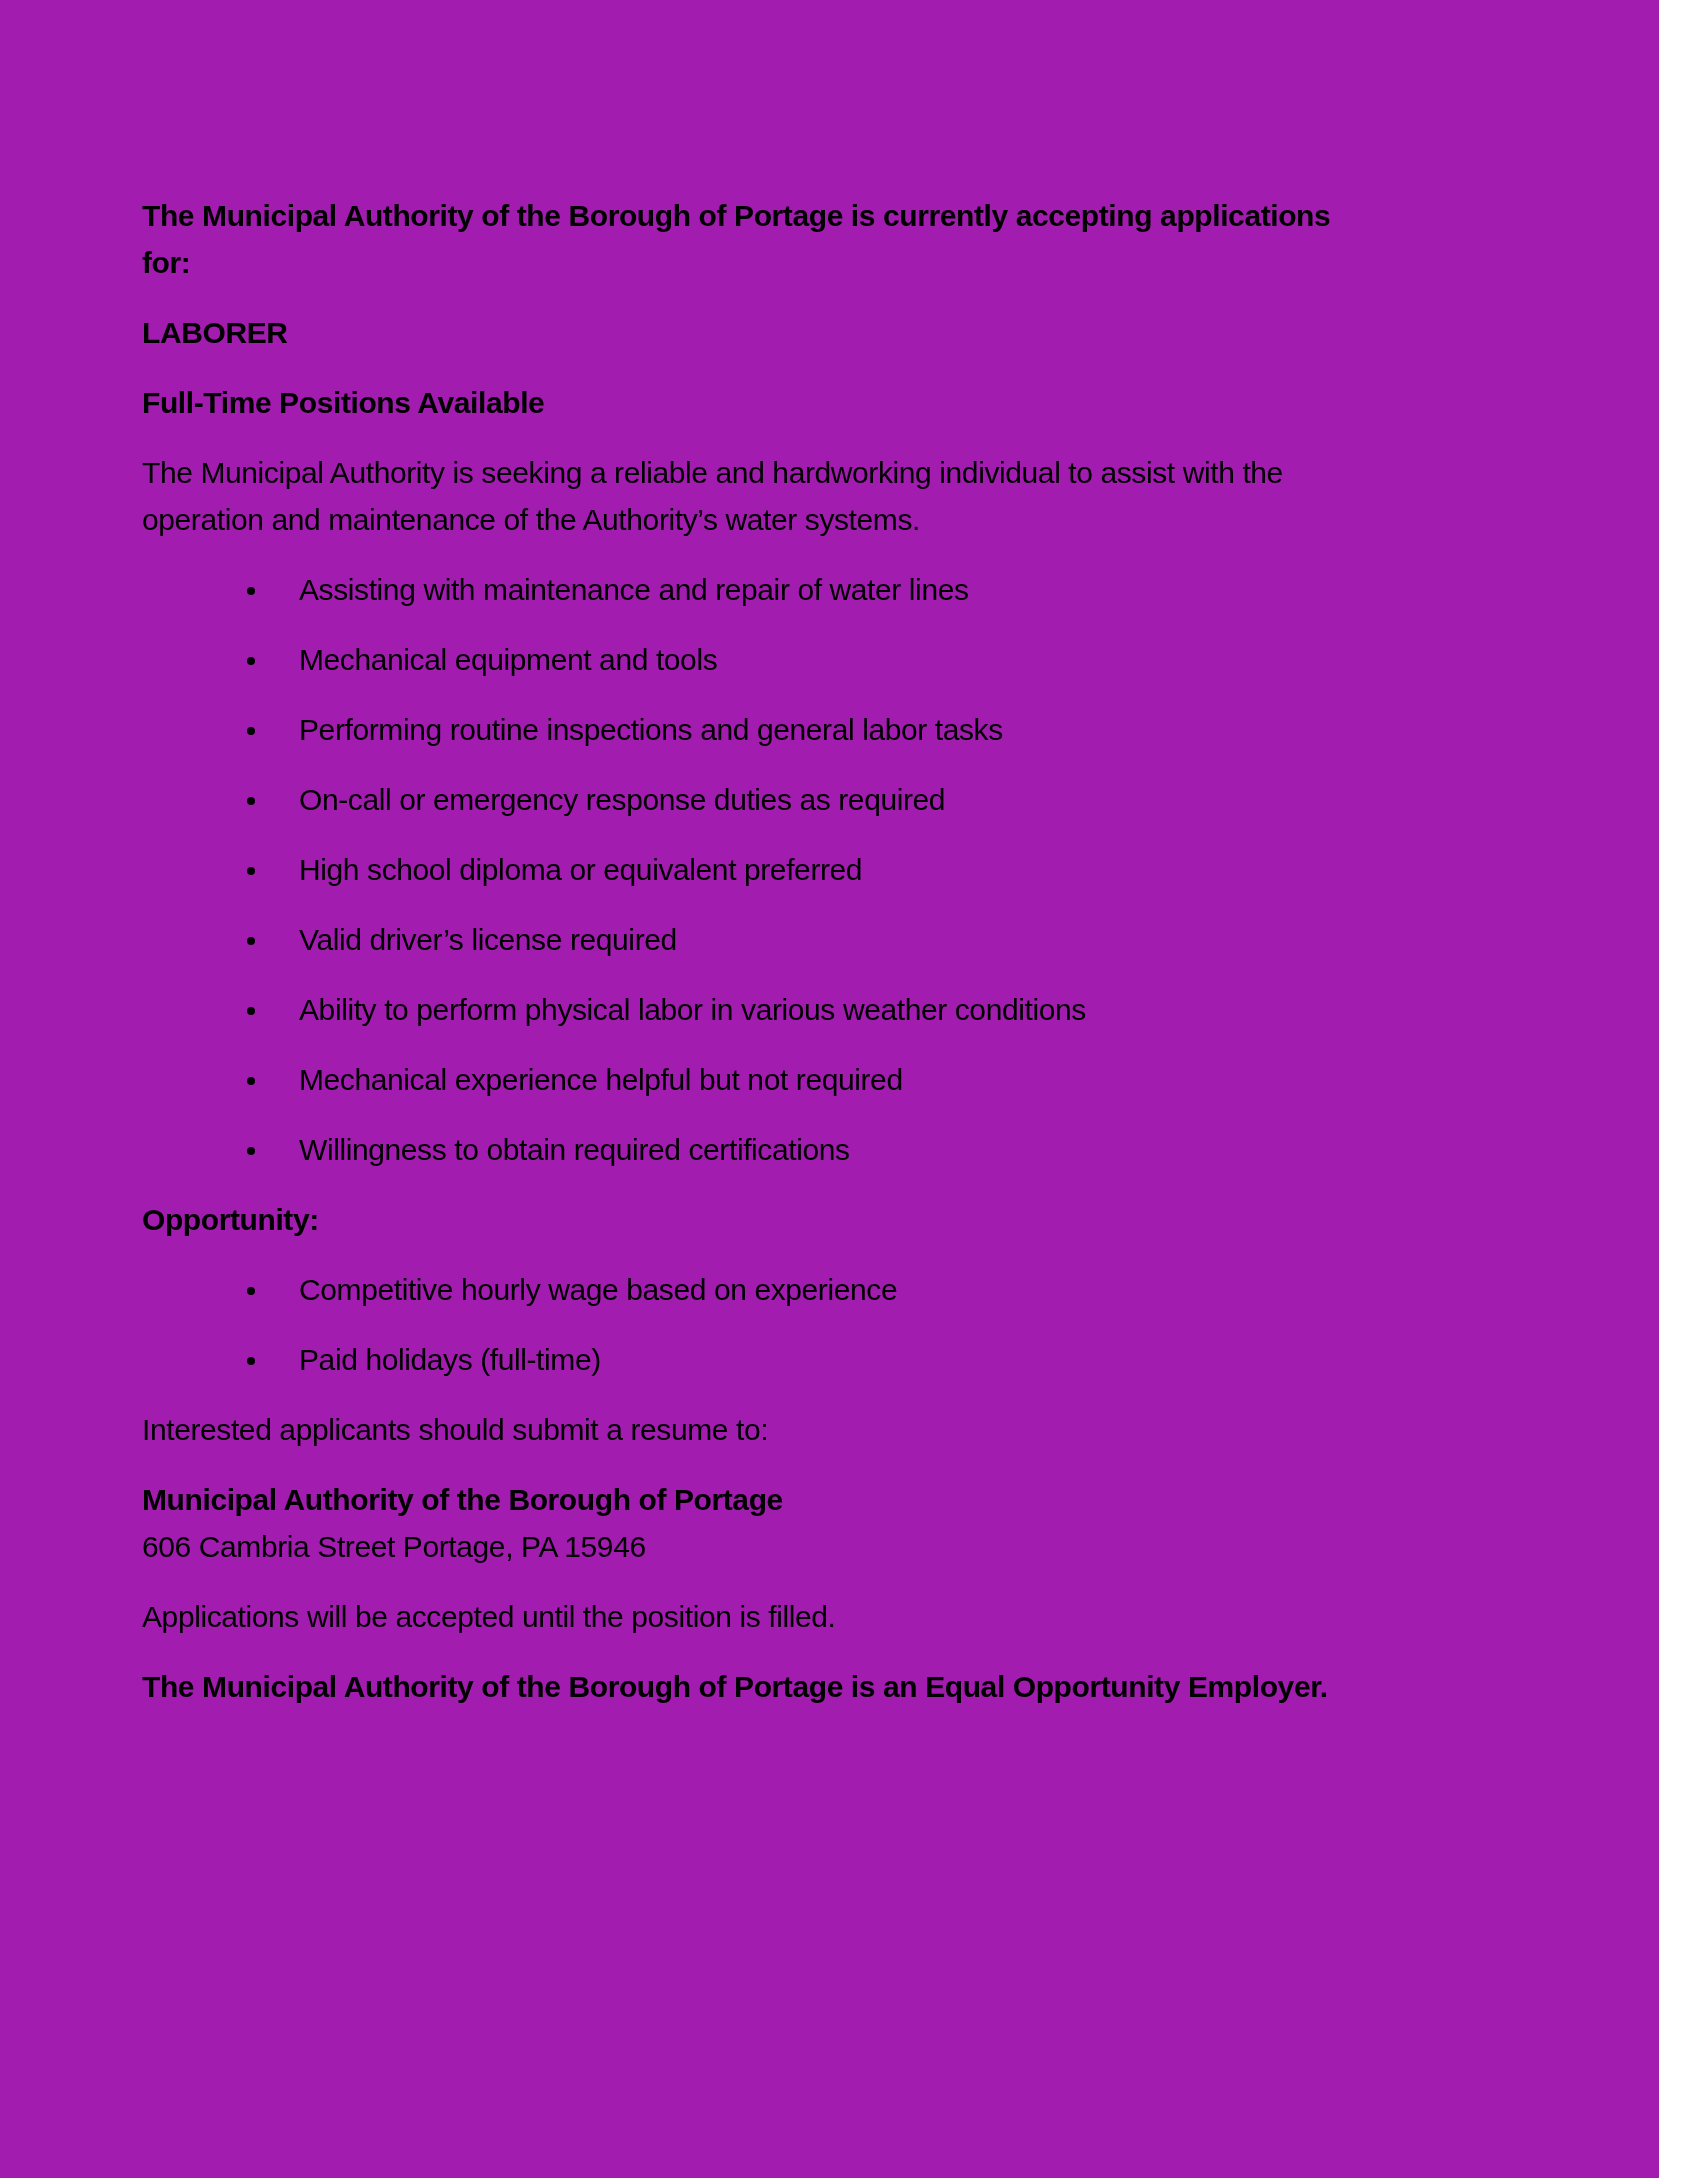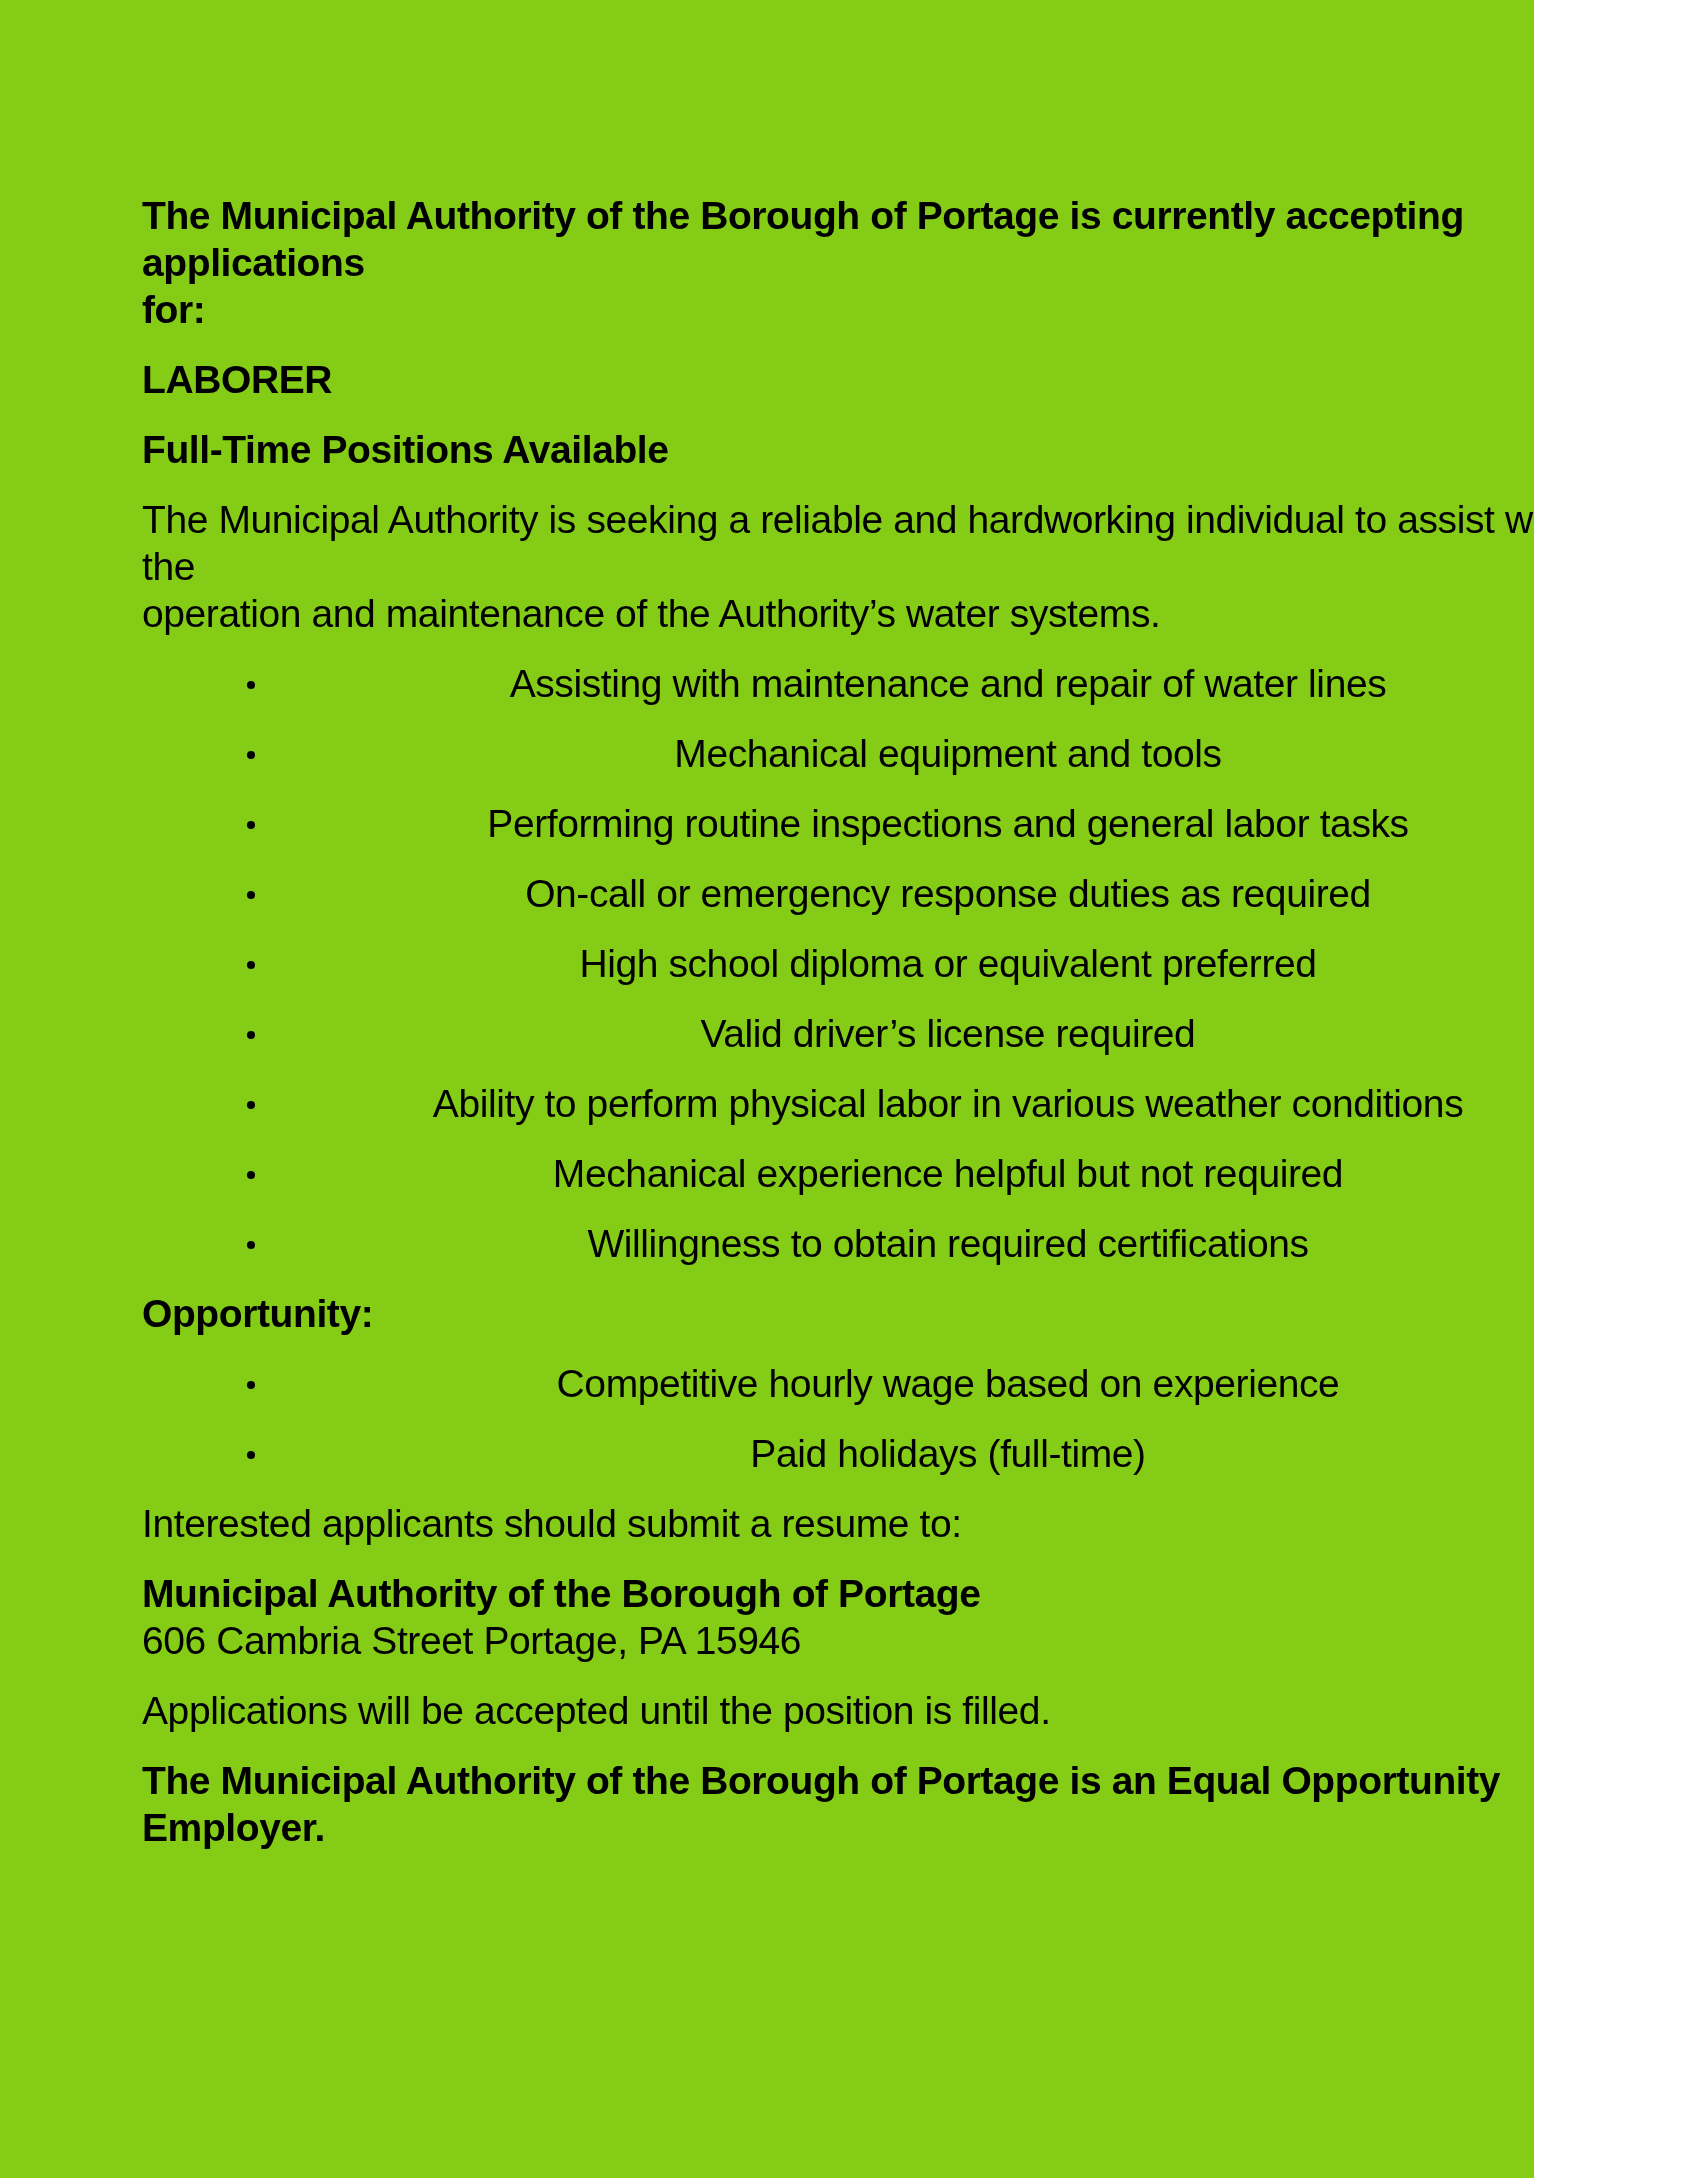--- a/index.html
+++ b/index.html
@@ -3,26 +3,26 @@
   <meta charset="utf-8">
   <style>
     * { box-sizing: border-box; }
     html, body {
       margin: 0;
       padding: 0;
       background: #ffffff;
     }
     .page {
       position: relative;
-      width: 1534px;
+      width: 1659px;
       height: 2178px;
-      background: #84cc16;
+      background: #a21caf;
       color: #000000;
       font-family: "Liberation Sans", "DejaVu Sans", sans-serif;
-      font-size: 39px;
+      font-size: 30px;
       line-height: 47px;
       letter-spacing: -0.4px;
       overflow: hidden;
     }
     .content {
       position: absolute;
       top: 192px;
       left: 142px;
       width: 1455px;
     }
@@ -34,21 +34,20 @@
     ul {
       margin: 0 0 0 0;
       padding: 0;
       list-style: none;
     }
     li {
       position: relative;
       padding-left: 157px;
       margin: 0 0 23px 0;
       white-space: pre-line;
-      text-align: center;
     }
     li::before {
       content: "";
       position: absolute;
       left: 105px;
       top: 21px;
       width: 8px;
       height: 8px;
       border-radius: 50%;
       background: #000000;

